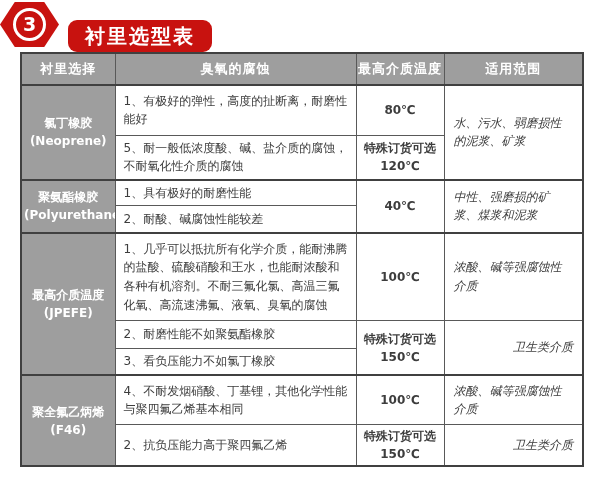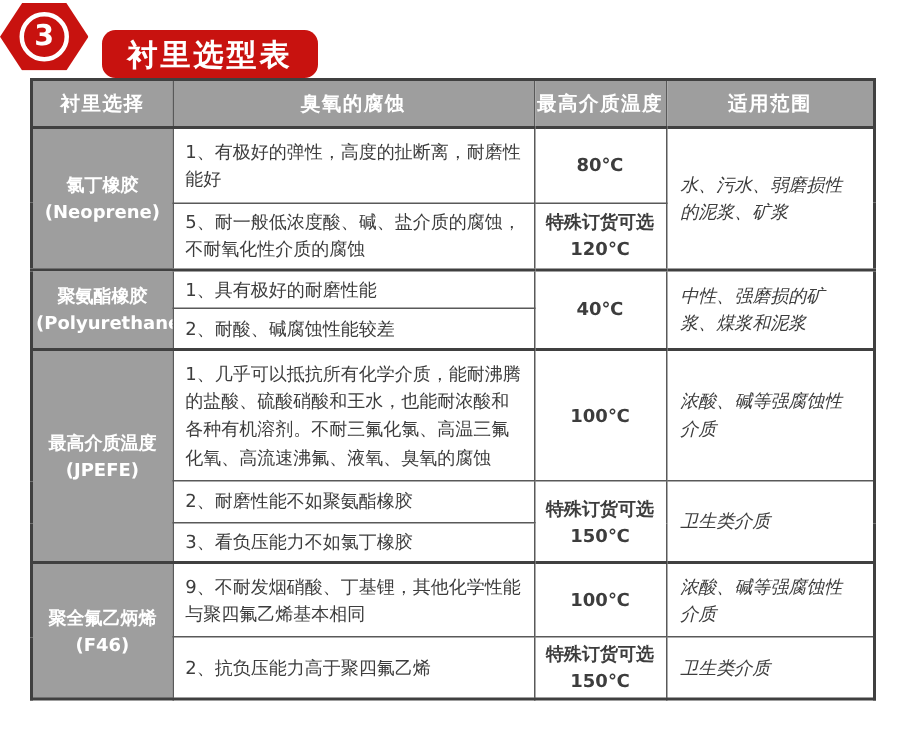--- a/index.html
+++ b/index.html
@@ -40,21 +40,21 @@
     height:30px;padding:0;text-align:center;letter-spacing:1px;
     border-bottom:2px solid #404040;
   }
   td.lining{
     background:#9e9e9e;color:#ffffff;text-align:center;
     font-size:12px;font-weight:bold;line-height:1.5;padding:2px;margin-top:32px;
   }
   td.perf{text-align:left;padding:3px 8px;line-height:1.55;}
   td.temp{text-align:center;padding:2px 6px;line-height:1.5;font-weight:bold;}
   td.range{text-align:left;padding:3px 9px;line-height:1.55;font-style:italic;}
-  td.range.center{text-align:left;}
+  td.range.center{text-align:right;}
   tr.group-start td{border-top:2px solid #404040;}
   tr.rh1{height:50px;} tr.rh2{height:41px;}
   tr.rh3{height:26px;} tr.rh4{height:27px;}
   tr.rh5{height:88px;} tr.rh6{height:28px;} tr.rh7{height:25px;margin-left:16px;}
   tr.rh8{height:50px;} tr.rh9{height:37px;}
 </style>
 </head>
 <body>
 
 <div class="badge">
@@ -122,21 +122,21 @@
     </tr>
     <tr class="rh7">
       <td class="perf">3、看负压能力不如氯丁橡胶</td>
     </tr>
 
     <tr class="rh8 group-start">
       <td class="lining" rowspan="2">
         <div>聚全氟乙炳烯</div>
         <div>(F46)</div>
       </td>
-      <td class="perf">9、不耐发烟硝酸、丁基锂，其他化学性能与聚四氟乙烯基本相同</td>
+      <td class="perf">4、不耐发烟硝酸、丁基锂，其他化学性能与聚四氟乙烯基本相同</td>
       <td class="temp">100℃</td>
       <td class="range">浓酸、碱等强腐蚀性介质</td>
     </tr>
     <tr class="rh9">
       <td class="perf">2、抗负压能力高于聚四氟乙烯</td>
       <td class="temp">特殊订货可选150℃</td>
       <td class="range center">卫生类介质</td>
     </tr>
   </tbody>
 </table>

